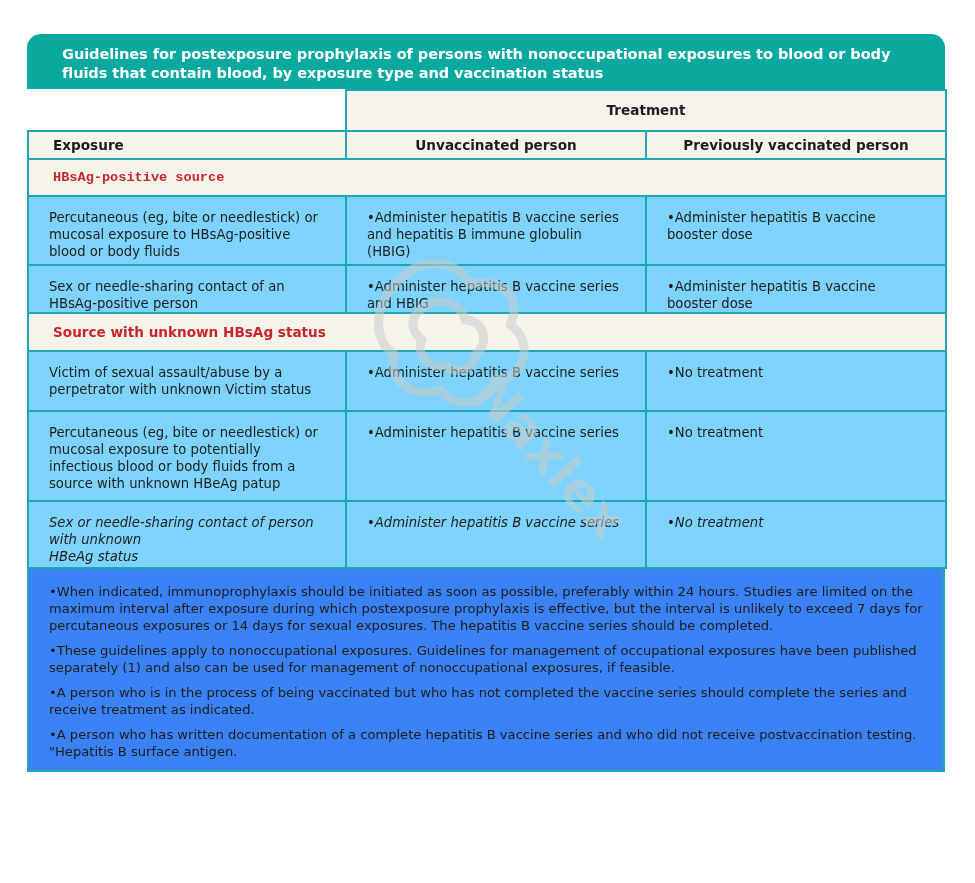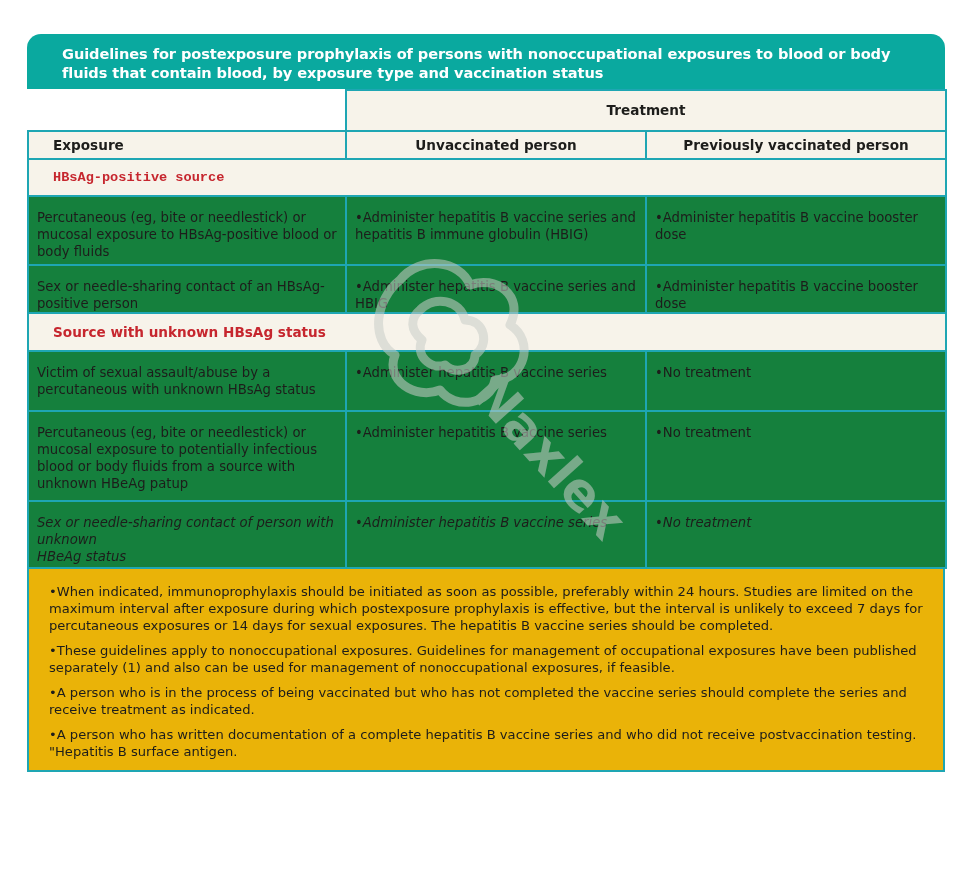--- a/index.html
+++ b/index.html
@@ -4,32 +4,32 @@
 <style>
   html, body { margin: 0; padding: 0; background: #ffffff; }
   body { width: 975px; height: 883px; position: relative; overflow: hidden;
          font-family: "DejaVu Sans", "Liberation Sans", sans-serif; color: #1d1d1b; }
   .frame { position: absolute; left: 27px; top: 25px; width: 918px; }
   .title-bar { background: #0aa99f; color: #ffffff; border-radius: 14px 14px 0 0;
                padding: 10px 18px 8px 35px; height: 37px; font-weight: bold;
                font-size: 14.6px; line-height: 19px; letter-spacing: -0.1px; margin-top: 9px; }
   table { border-collapse: collapse; width: 918px; table-layout: fixed; }
   td { border: 2px solid #1ea6b3; vertical-align: top; font-size: 13.2px; line-height: 17px;
-       padding: 0 8px; }
+       padding: 0 20px; }
   col.c1 { width: 318px; } col.c2 { width: 300px; } col.c3 { width: 300px; }
   .blank { background: #ffffff; border-left: none; border-top: none; }
   .beige { background: #f7f3ea; }
-  .teal  { background: #15803d; }
+  .teal  { background: #7dd3fc; }
   .hdr { font-weight: bold; font-size: 13.6px; vertical-align: middle; }
   .hdr.center { text-align: center; }
   .hdr.left { padding-left: 24px; }
   .section { color: #c6262e; font-weight: bold; font-size: 13.6px; vertical-align: middle;
              padding-left: 24px; }
   .cell { padding-top: 12px; }
-  .foot { background: #eab308; border: 2px solid #1ea6b3; border-top: none;
+  .foot { background: #3b82f6; border: 2px solid #1ea6b3; border-top: none;
           padding: 14px 10px 10px 20px; font-size: 13.1px; line-height: 17px; }
   .foot p { margin: 0 0 8px 0; }
   .foot p:last-child { margin-bottom: 0; }
   .watermark { position: absolute; left: 360px; top: 240px; width: 280px; height: 330px;
                pointer-events: none; opacity: 0.55; }
 </style>
 </head>
 <body>
 
 <div class="frame">
@@ -67,21 +67,21 @@
       <td class="teal cell">Sex or needle-sharing contact of an HBsAg-positive person</td>
       <td class="teal cell">•Administer hepatitis B vaccine series and HBIG</td>
       <td class="teal cell">•Administer hepatitis B vaccine booster dose</td>
     </tr>
 
     <tr style="height:38px;margin-top:10px;">
       <td class="beige section" colspan="3">Source with unknown HBsAg status</td>
     </tr>
 
     <tr style="height:60px;">
-      <td class="teal cell">Victim of sexual assault/abuse by a percutaneous with unknown HBsAg status</td>
+      <td class="teal cell">Victim of sexual assault/abuse by a perpetrator with unknown Victim status</td>
       <td class="teal cell">•Administer hepatitis B vaccine series</td>
       <td class="teal cell">•No treatment</td>
     </tr>
     <tr style="height:90px;">
       <td class="teal cell">Percutaneous (eg, bite or needlestick) or mucosal exposure to potentially infectious blood or body fluids from a source with unknown HBeAg patup</td>
       <td class="teal cell">•Administer hepatitis B vaccine series</td>
       <td class="teal cell">•No treatment</td>
     </tr>
     <tr style="height:67px;font-style:italic;">
       <td class="teal cell">

